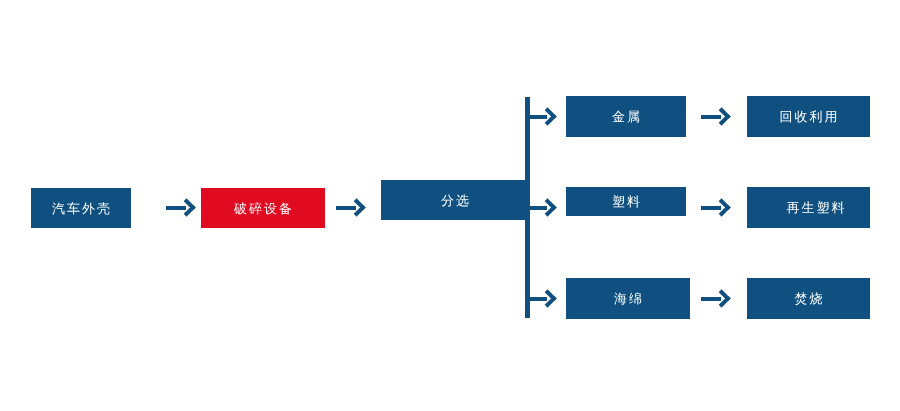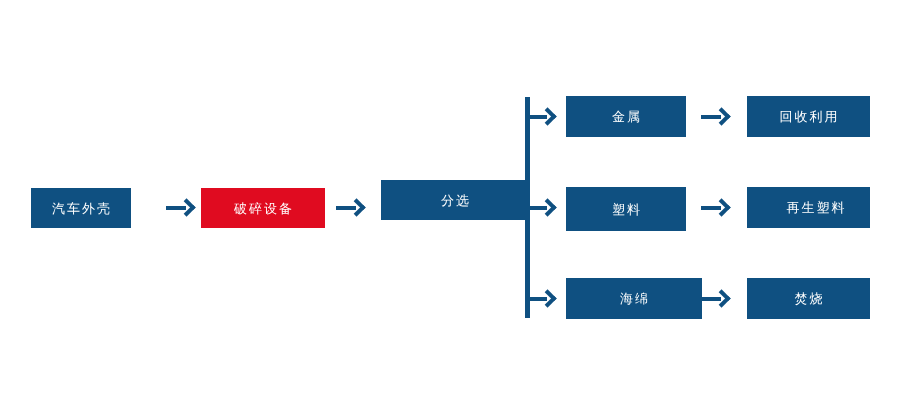--- a/index.html
+++ b/index.html
@@ -113,39 +113,39 @@
 
   <div class="node blue" style="left:747px; top:96px; width:123px; height:41px;text-align:right;">
     <span>回收利用</span>
   </div>
 
   <div class="arrow" style="left:527px; top:197px;">
     <span class="shaft"></span>
     <span class="head"></span>
   </div>
 
-  <div class="node blue" style="left:566px; top:187px; width:120px; height:44px;">
+  <div class="node blue" style="left:566px; top:187px; width:120px; height:29px;">
     <span>塑料</span>
   </div>
 
   <div class="arrow" style="left:701px; top:197px;">
     <span class="shaft"></span>
     <span class="head"></span>
   </div>
 
   <div class="node blue" style="left:747px; top:187px; width:123px; height:41px;padding-left:16px;">
     <span>再生塑料</span>
   </div>
 
   <div class="arrow" style="left:527px; top:288px;">
     <span class="shaft"></span>
     <span class="head"></span>
   </div>
 
-  <div class="node blue" style="left:566px; top:278px; width:136px; height:41px;">
+  <div class="node blue" style="left:566px; top:278px; width:124px; height:41px;">
     <span>海绵</span>
   </div>
 
   <div class="arrow" style="left:701px; top:288px;">
     <span class="shaft"></span>
     <span class="head"></span>
   </div>
 
   <div class="node blue" style="left:747px; top:278px; width:123px; height:41px;">
     <span>焚烧</span>

